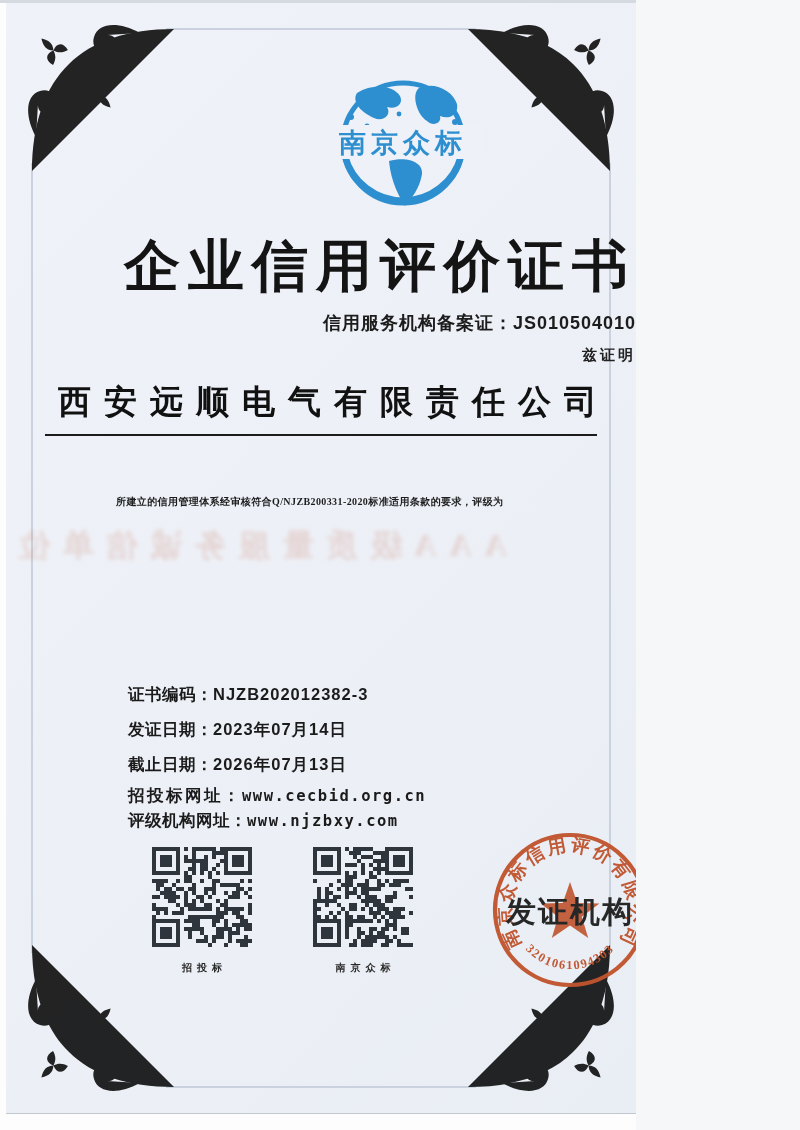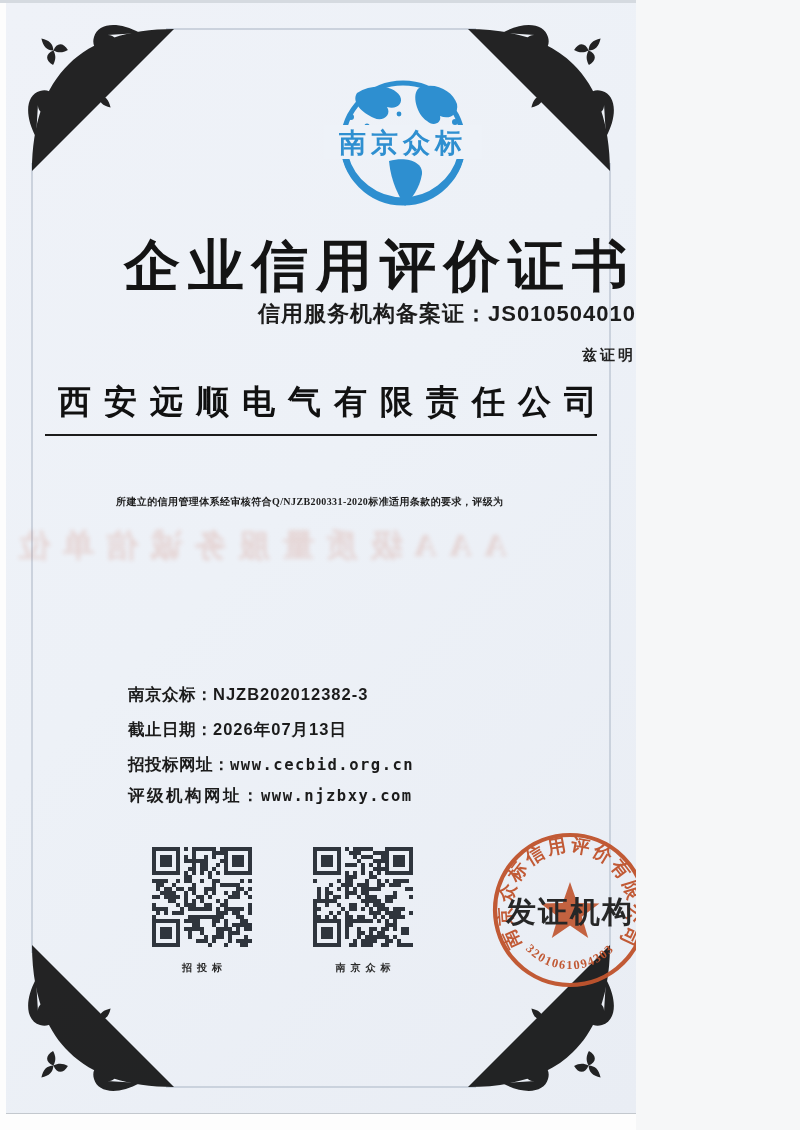--- a/index.html
+++ b/index.html
@@ -27,21 +27,21 @@
 
   
   .logo{left:318px;top:74px;width:158px;height:132px;}
   .logo .stroke{fill:none;stroke:var(--logo-blue,#2e8fd0);}
   .logo .blob{fill:var(--logo-blue,#2e8fd0);stroke:none;}
   .logo .band{fill:#eef2f8;}
   .logo-text{font-family:"Liberation Sans","DejaVu Sans",sans-serif;font-weight:900;
              font-size:27px;letter-spacing:5px;fill:var(--logo-blue,#2e8fd0);}
 
   .title{top:226px;font-size:56px;font-weight:900;color:#141414;letter-spacing:8px;text-indent:8px;}
-  .filing{top:296px;font-size:22px;font-weight:700;color:#1c1c1c;letter-spacing:1px;}
+  .filing{top:308px;font-size:18px;font-weight:700;color:#1c1c1c;letter-spacing:1px;}
   .certify{top:343px;font-family:"Liberation Serif","DejaVu Serif",serif;font-weight:700;
            font-size:15px;color:#222;letter-spacing:3px;}
 
   .company-wrap{top:377px;left:50%;transform:translateX(-50%);width:552px;text-align:center;
                 border-bottom:2.2px solid #1b1b1b;padding-bottom:9px;}
   .company{font-family:"Liberation Serif","DejaVu Serif",serif;font-weight:700;font-size:33px;
            color:#111;letter-spacing:13px;text-indent:13px;white-space:nowrap;}
   .address{top:438px;left:122px;font-family:"Liberation Serif","DejaVu Serif",serif;
            font-weight:700;font-size:17px;color:#161616;letter-spacing:.5px;white-space:nowrap;}
   .statement{top:492px;left:110px;font-family:"Liberation Serif","DejaVu Serif",serif;
@@ -143,22 +143,26 @@
 
     <div class="abs company-wrap">
       <div class="company">西安远顺电气有限责任公司</div>
     </div>
 
     <div class="abs statement">所建立的信用管理体系经审核符合Q/NJZB200331-2020标准适用条款的要求，评级为</div>
     <div class="abs center bleed">AAA级质量服务诚信单位</div>
 
     <div class="abs details">
       <div class="drow">
-        <span class="lab">南京众标：</span>
+        <span class="lab">证书编码：</span>
         <span class="val">NJZB202012382-3</span>
+      </div>
+      <div class="drow">
+        <span class="lab">发证日期：</span>
+        <span class="val">2023年07月14日</span>
       </div>
       <div class="drow">
         <span class="lab">截止日期：</span>
         <span class="val">2026年07月13日</span>
       </div>
       <div class="drow mono">
         <span class="lab">招投标网址：</span>
         <span class="val">www.cecbid.org.cn</span>
       </div>
       <div class="drow mono">

